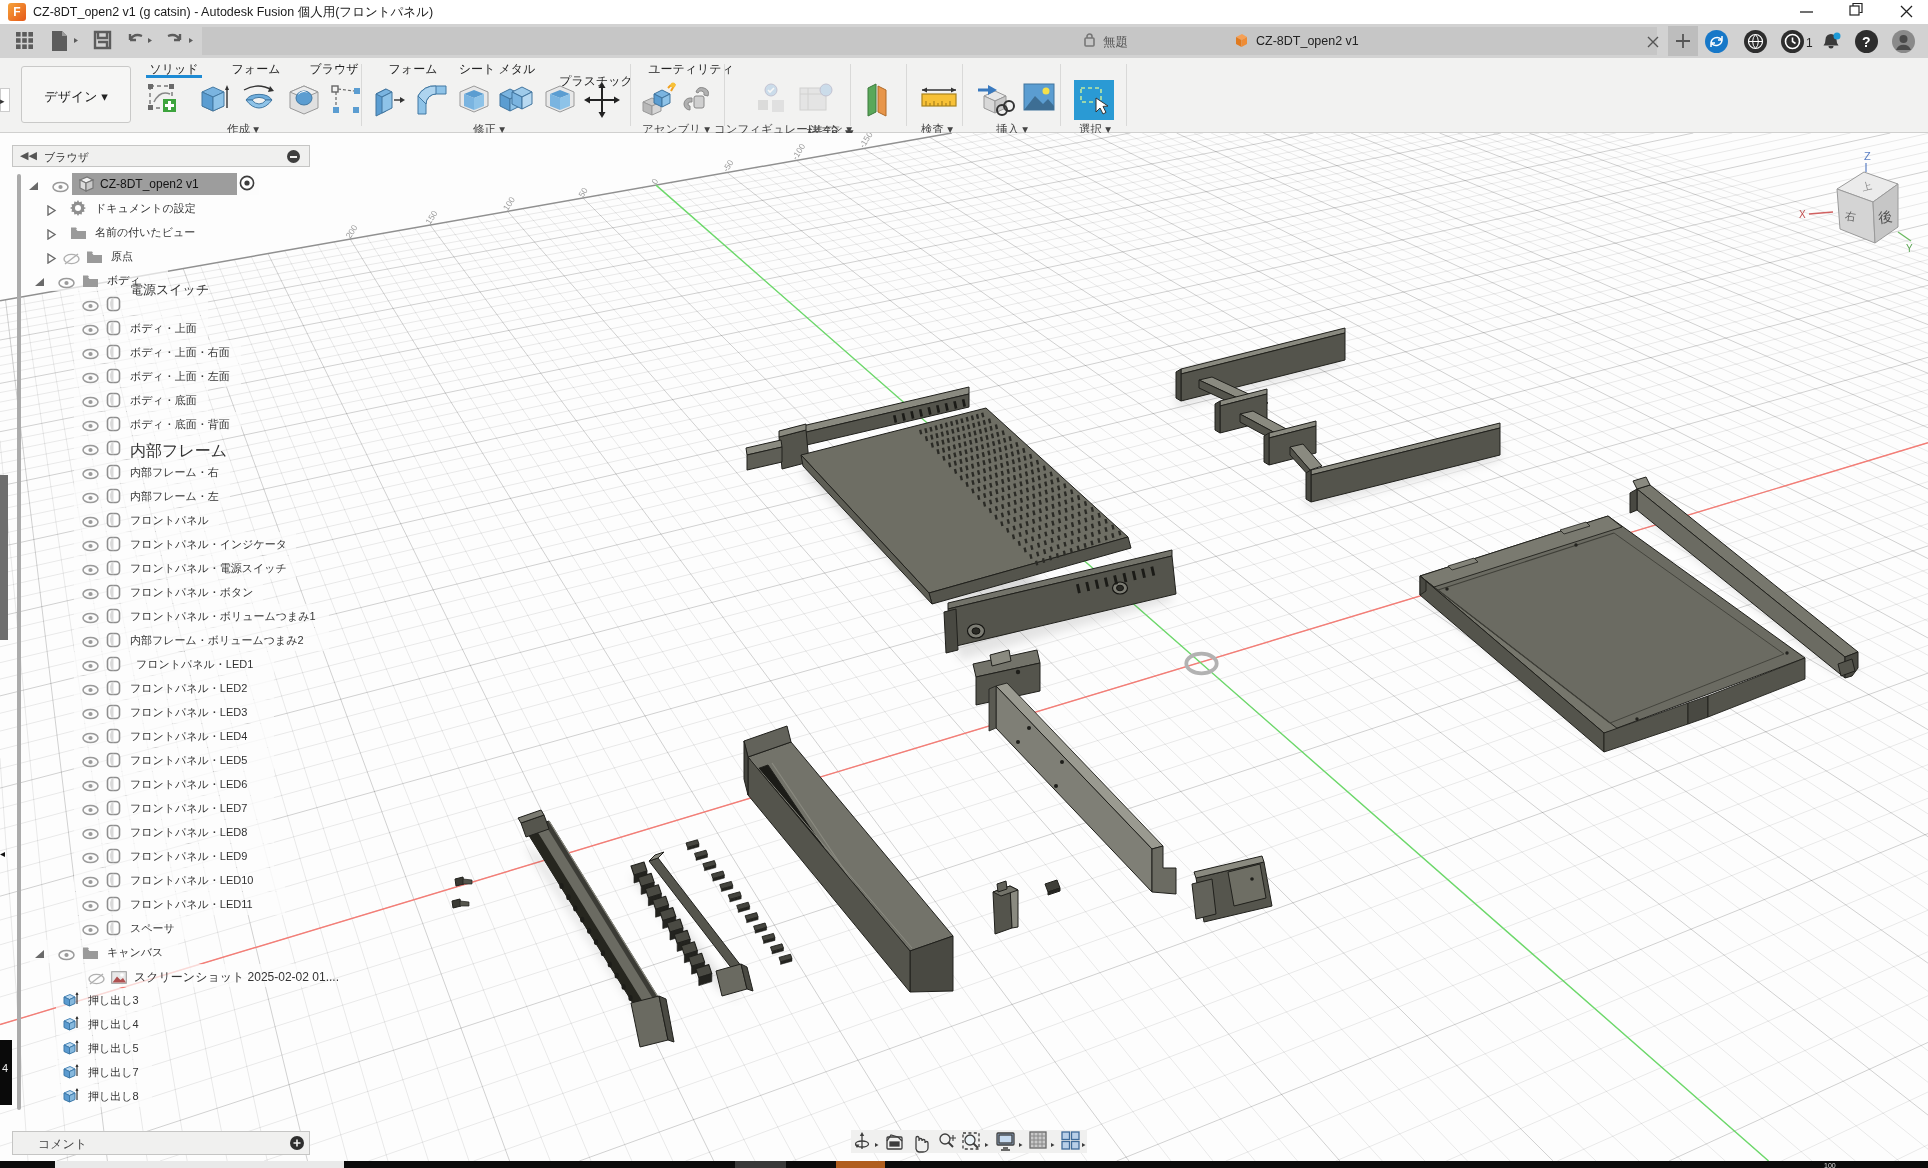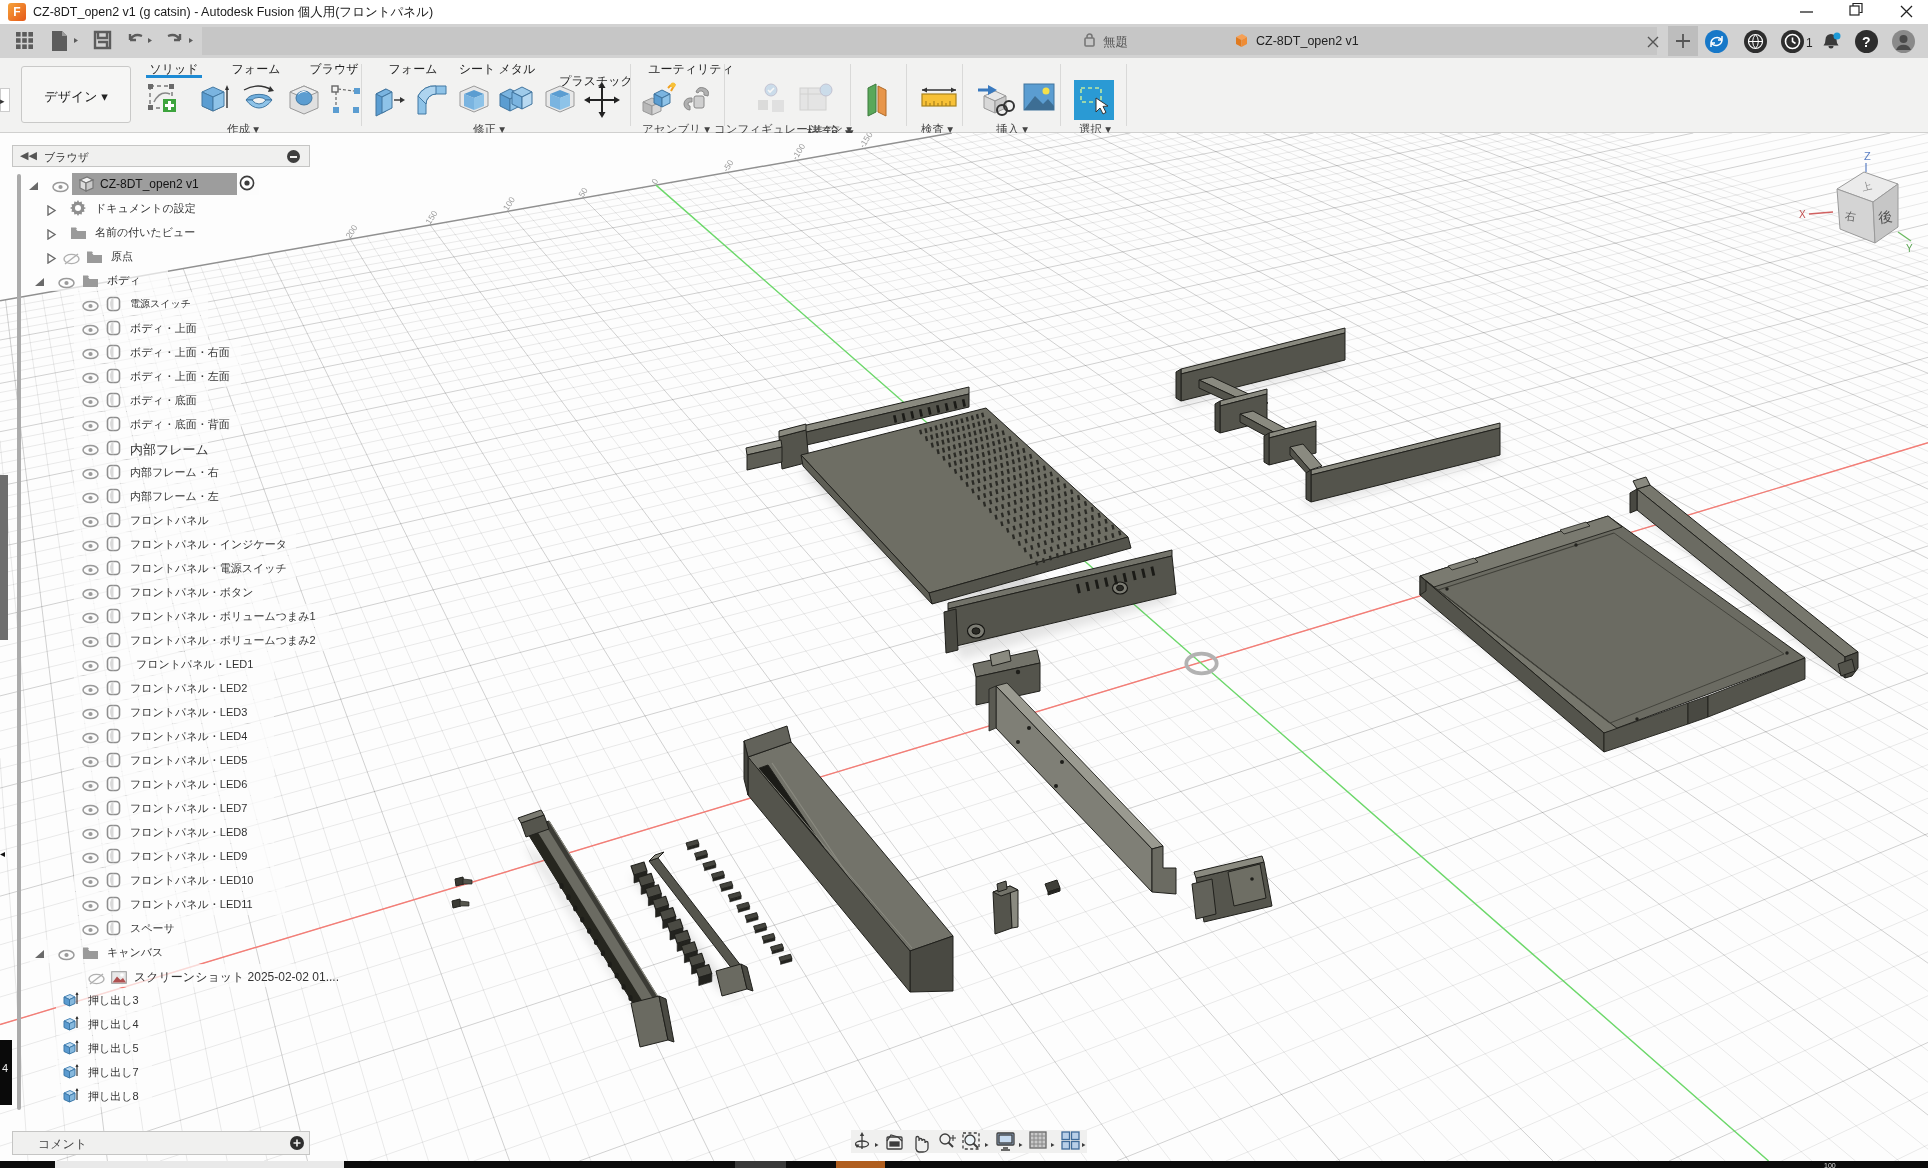--- a/index.html
+++ b/index.html
@@ -543,21 +543,21 @@
 <div style="position:absolute;left:107px;top:273px;font-size:11px;color:#333">ボディ</div>
 <div style="position:absolute;left:74px;top:292px;width:134px;height:23px;background:rgba(252,252,252,0.72)"></div>
 <div style="position:absolute;left:82px;top:298px"><svg width="17" height="12" viewBox="0 0 17 12">
       <ellipse cx="8.5" cy="6" rx="7.5" ry="4.6" fill="none" stroke="#9a9a9a" stroke-width="1.5"></ellipse>
       <circle cx="8.5" cy="6" r="2.1" fill="#9a9a9a"></circle>
     </svg></div>
 <div style="position:absolute;left:106px;top:296px"><svg width="15" height="16" viewBox="0 0 15 16">
       <rect x="1.5" y="1.5" width="12" height="13" rx="3.5" fill="#fff" stroke="#8f8f8f" stroke-width="1.6"></rect>
       <path d="M7.5 1.5 a 3.4 6.5 0 0 0 0 13" fill="#d9d9d9"></path>
     </svg></div>
-<div style="position:absolute;left:130px;top:297px;font-size:10px;color:#333">電源スイッチ</div>
+<div style="position:absolute;left:130px;top:281px;font-size:13px;color:#333">電源スイッチ</div>
 <div style="position:absolute;left:74px;top:316px;width:134px;height:23px;background:rgba(252,252,252,0.72)"></div>
 <div style="position:absolute;left:82px;top:322px"><svg width="17" height="12" viewBox="0 0 17 12">
       <ellipse cx="8.5" cy="6" rx="7.5" ry="4.6" fill="none" stroke="#9a9a9a" stroke-width="1.5"></ellipse>
       <circle cx="8.5" cy="6" r="2.1" fill="#9a9a9a"></circle>
     </svg></div>
 <div style="position:absolute;left:106px;top:320px"><svg width="15" height="16" viewBox="0 0 15 16">
       <rect x="1.5" y="1.5" width="12" height="13" rx="3.5" fill="#fff" stroke="#8f8f8f" stroke-width="1.6"></rect>
       <path d="M7.5 1.5 a 3.4 6.5 0 0 0 0 13" fill="#d9d9d9"></path>
     </svg></div>
 <div style="position:absolute;left:130px;top:321px;font-size:11px;color:#333">ボディ・上面</div>
@@ -603,21 +603,21 @@
 <div style="position:absolute;left:130px;top:417px;font-size:11px;color:#333">ボディ・底面・背面</div>
 <div style="position:absolute;left:74px;top:436px;width:134px;height:23px;background:rgba(252,252,252,0.72)"></div>
 <div style="position:absolute;left:82px;top:442px"><svg width="17" height="12" viewBox="0 0 17 12">
       <ellipse cx="8.5" cy="6" rx="7.5" ry="4.6" fill="none" stroke="#9a9a9a" stroke-width="1.5"></ellipse>
       <circle cx="8.5" cy="6" r="2.1" fill="#9a9a9a"></circle>
     </svg></div>
 <div style="position:absolute;left:106px;top:440px"><svg width="15" height="16" viewBox="0 0 15 16">
       <rect x="1.5" y="1.5" width="12" height="13" rx="3.5" fill="#fff" stroke="#8f8f8f" stroke-width="1.6"></rect>
       <path d="M7.5 1.5 a 3.4 6.5 0 0 0 0 13" fill="#d9d9d9"></path>
     </svg></div>
-<div style="position:absolute;left:130px;top:441px;font-size:13px;color:#333">内部フレーム</div>
+<div style="position:absolute;left:130px;top:441px;font-size:16px;color:#333">内部フレーム</div>
 <div style="position:absolute;left:74px;top:460px;width:156px;height:23px;background:rgba(252,252,252,0.72)"></div>
 <div style="position:absolute;left:82px;top:466px"><svg width="17" height="12" viewBox="0 0 17 12">
       <ellipse cx="8.5" cy="6" rx="7.5" ry="4.6" fill="none" stroke="#9a9a9a" stroke-width="1.5"></ellipse>
       <circle cx="8.5" cy="6" r="2.1" fill="#9a9a9a"></circle>
     </svg></div>
 <div style="position:absolute;left:106px;top:464px"><svg width="15" height="16" viewBox="0 0 15 16">
       <rect x="1.5" y="1.5" width="12" height="13" rx="3.5" fill="#fff" stroke="#8f8f8f" stroke-width="1.6"></rect>
       <path d="M7.5 1.5 a 3.4 6.5 0 0 0 0 13" fill="#d9d9d9"></path>
     </svg></div>
 <div style="position:absolute;left:130px;top:465px;font-size:11px;color:#333">内部フレーム・右</div>
@@ -683,21 +683,21 @@
 <div style="position:absolute;left:130px;top:609px;font-size:11px;color:#333">フロントパネル・ボリュームつまみ1</div>
 <div style="position:absolute;left:74px;top:628px;width:255px;height:23px;background:rgba(252,252,252,0.72)"></div>
 <div style="position:absolute;left:82px;top:634px"><svg width="17" height="12" viewBox="0 0 17 12">
       <ellipse cx="8.5" cy="6" rx="7.5" ry="4.6" fill="none" stroke="#9a9a9a" stroke-width="1.5"></ellipse>
       <circle cx="8.5" cy="6" r="2.1" fill="#9a9a9a"></circle>
     </svg></div>
 <div style="position:absolute;left:106px;top:632px"><svg width="15" height="16" viewBox="0 0 15 16">
       <rect x="1.5" y="1.5" width="12" height="13" rx="3.5" fill="#fff" stroke="#8f8f8f" stroke-width="1.6"></rect>
       <path d="M7.5 1.5 a 3.4 6.5 0 0 0 0 13" fill="#d9d9d9"></path>
     </svg></div>
-<div style="position:absolute;left:130px;top:633px;font-size:11px;color:#333">フロントパネル・ボリュームつまみ2</div>
+<div style="position:absolute;left:130px;top:633px;font-size:11px;color:#333">内部フレーム・ボリュームつまみ2</div>
 <div style="position:absolute;left:74px;top:652px;width:200px;height:23px;background:rgba(252,252,252,0.72)"></div>
 <div style="position:absolute;left:82px;top:658px"><svg width="17" height="12" viewBox="0 0 17 12">
       <ellipse cx="8.5" cy="6" rx="7.5" ry="4.6" fill="none" stroke="#9a9a9a" stroke-width="1.5"></ellipse>
       <circle cx="8.5" cy="6" r="2.1" fill="#9a9a9a"></circle>
     </svg></div>
 <div style="position:absolute;left:106px;top:656px"><svg width="15" height="16" viewBox="0 0 15 16">
       <rect x="1.5" y="1.5" width="12" height="13" rx="3.5" fill="#fff" stroke="#8f8f8f" stroke-width="1.6"></rect>
       <path d="M7.5 1.5 a 3.4 6.5 0 0 0 0 13" fill="#d9d9d9"></path>
     </svg></div>
 <div style="position:absolute;left:136px;top:657px;font-size:11px;color:#333">フロントパネル・LED1</div>

